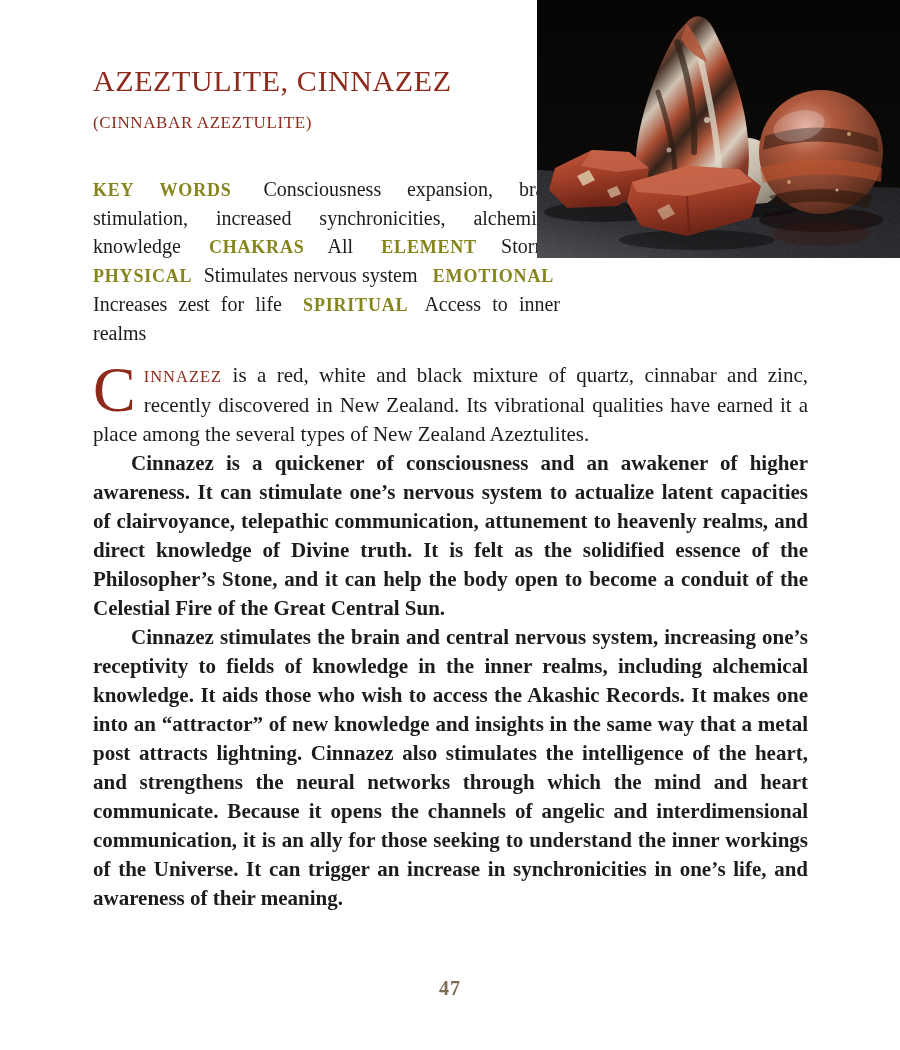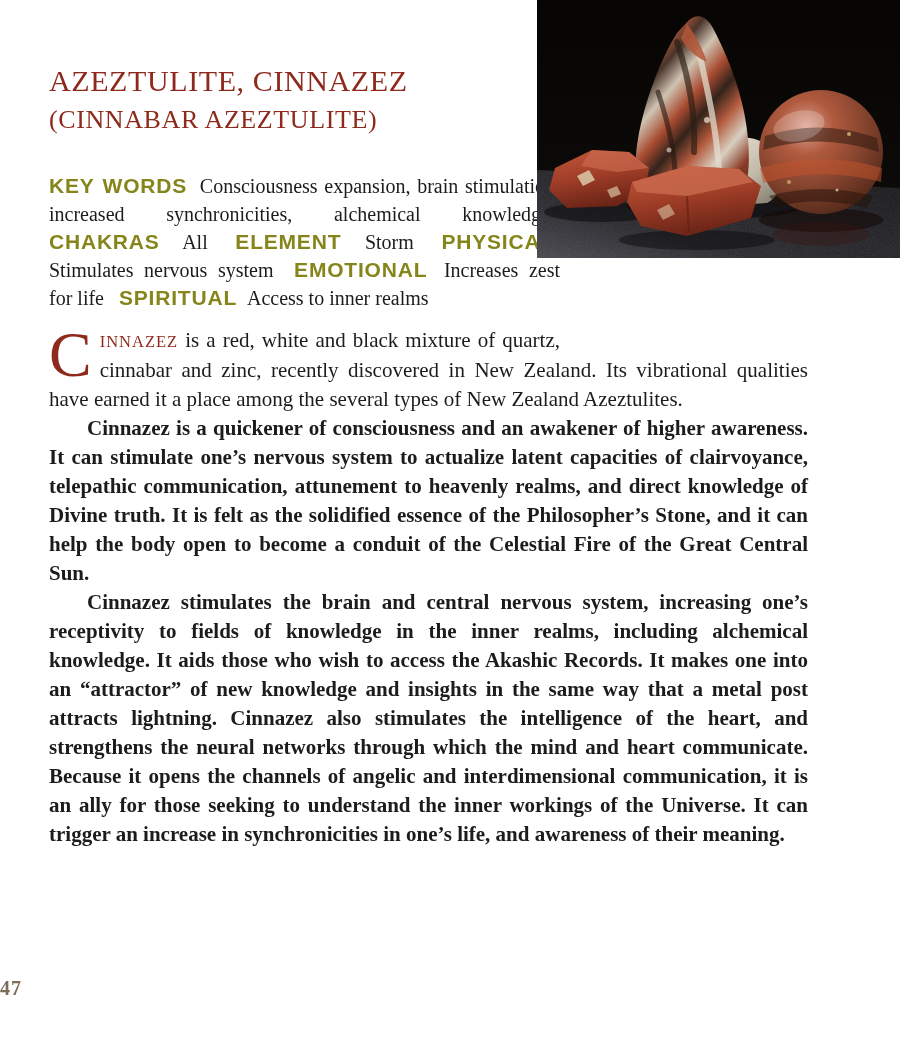--- a/index.html
+++ b/index.html
@@ -19,49 +19,49 @@
   
   .photo {
     position: absolute;
     top: 0; right: 0;
     width: 363px; height: 258px;
     margin: 0;
   }
   .photo svg { display: block; }
 
   .article {
-    padding: 0 92px 0 49px;
+    padding: 0 92px 0 93px;
   }
   .photo-spacer {
     float: right;
     width: 248px;
     height: 280px;
   }
 
   .title {
     margin: 62px 0 0 0;
     font-weight: normal;
     color: var(--title-red, #8e2a1c);
     font-size: 30px;
     line-height: 37px;
     letter-spacing: 0.6px;
   }
-  .title .line2 { font-size: 26px; }
+  .title .line2 { font-size: 17px; }
 
   .attributes {
     margin: 34px 0 0 0;
     font-size: 20px;
     line-height: 28px;
     text-align: justify;
   }
   .attr-label {
-    font-family: Liberation Sans, sans-serif;
+    font-family: Liberation Serif, serif;
     font-weight: bold;
     color: var(--accent-olive, #85851c);
-    font-size: 21px;
+    font-size: 18px;
     letter-spacing: 0.8px;
     margin-right: 6px;
     white-space: nowrap;
   }
   .attr-value { margin-right: 10px; }
 
   .body-copy { margin-top: 14px; }
   .body-para {
     margin: 0;
     font-size: 21px;
@@ -83,21 +83,21 @@
     color: var(--title-red, #8e2a1c);
     font-size: 16.5px;
     letter-spacing: 1px;
     margin-top: 12px;
   }
 
   .footer {
     position: absolute;
     left: 0; bottom: 50px;
     width: 100%;
-    text-align: left;
+    text-align: center;
   }
   .page-number {
     font-weight: bold;
     font-size: 20px;
     letter-spacing: 1px;
     color: var(--page-number-tan, #7d6c56);
   }
 </style>
 </head>
 <body>

